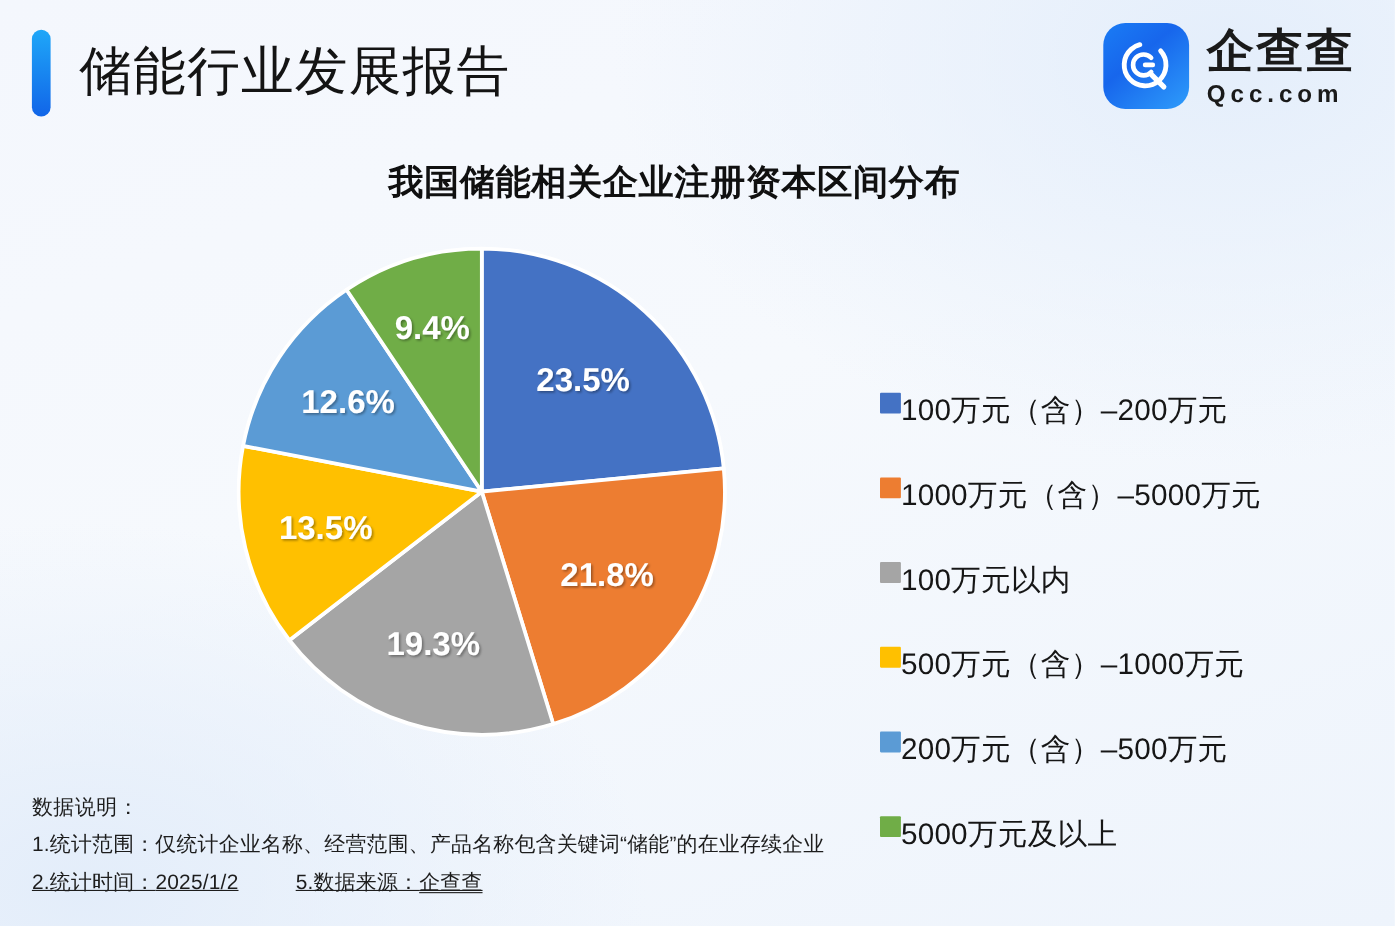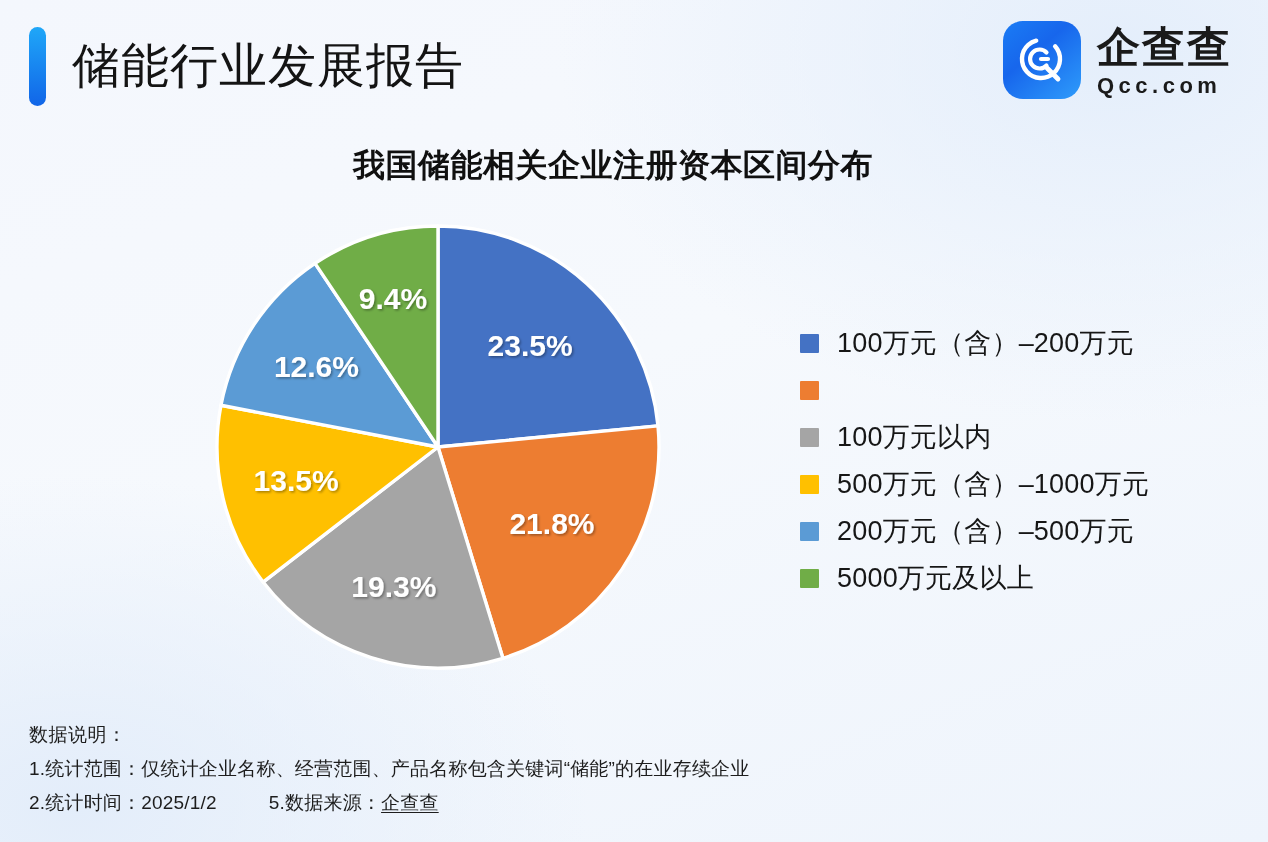--- a/index.html
+++ b/index.html
@@ -111,23 +111,22 @@
   
   #legend {
     position: absolute;
     left: 800px; top: 327px;
     display: flex;
     flex-direction: column;
     gap: 14px;
   }
   .legend-item {
     display: flex;
-    align-items: center;
-    gap: 18px;
     height: 33px;
+    margin-top: 30px;
   }
   .legend-swatch {
     width: 19px; height: 19px;
     flex: none;
     border-radius: 1px;
   }
   .legend-label {
     font-size: 27px;
     line-height: 33px;
     color: #161616;
@@ -142,21 +141,21 @@
     width: 1200px;
   }
   .note-line {
     font-size: 19px;
     line-height: 34px;
     color: #1d1d1d;
     white-space: nowrap;
     letter-spacing: 0.2px;
   }
   #note-heading { letter-spacing: 0.5px; }
-  #note-row-3 { display: flex; align-items: flex-start; }
+  #note-row-3 { display: flex; align-items: flex-start; text-decoration: underline; }
   #note-3-gap { display: inline-block; width: 52px; }
   #note-source-value { text-decoration: underline; text-underline-offset: 3px; }
 </style>
 </head>
 <body>
 
 <div id="header">
   <div id="accent-bar"></div>
   <div id="report-title">储能行业发展报告</div>
 
@@ -204,20 +203,21 @@
   </svg>
 </div>
 
 <div id="legend">
     <div class="legend-item">
       <span class="legend-swatch" style="background: rgb(68, 114, 196);"></span>
       <span class="legend-label">100万元（含）–200万元</span>
     </div>
     <div class="legend-item">
       <span class="legend-swatch" style="background: rgb(237, 125, 49);"></span>
+      <span class="legend-label">1000万元（含）–5000万元</span>
     </div>
     <div class="legend-item">
       <span class="legend-swatch" style="background: rgb(165, 165, 165);"></span>
       <span class="legend-label">100万元以内</span>
     </div>
     <div class="legend-item">
       <span class="legend-swatch" style="background: rgb(255, 192, 0);"></span>
       <span class="legend-label">500万元（含）–1000万元</span>
     </div>
     <div class="legend-item">

